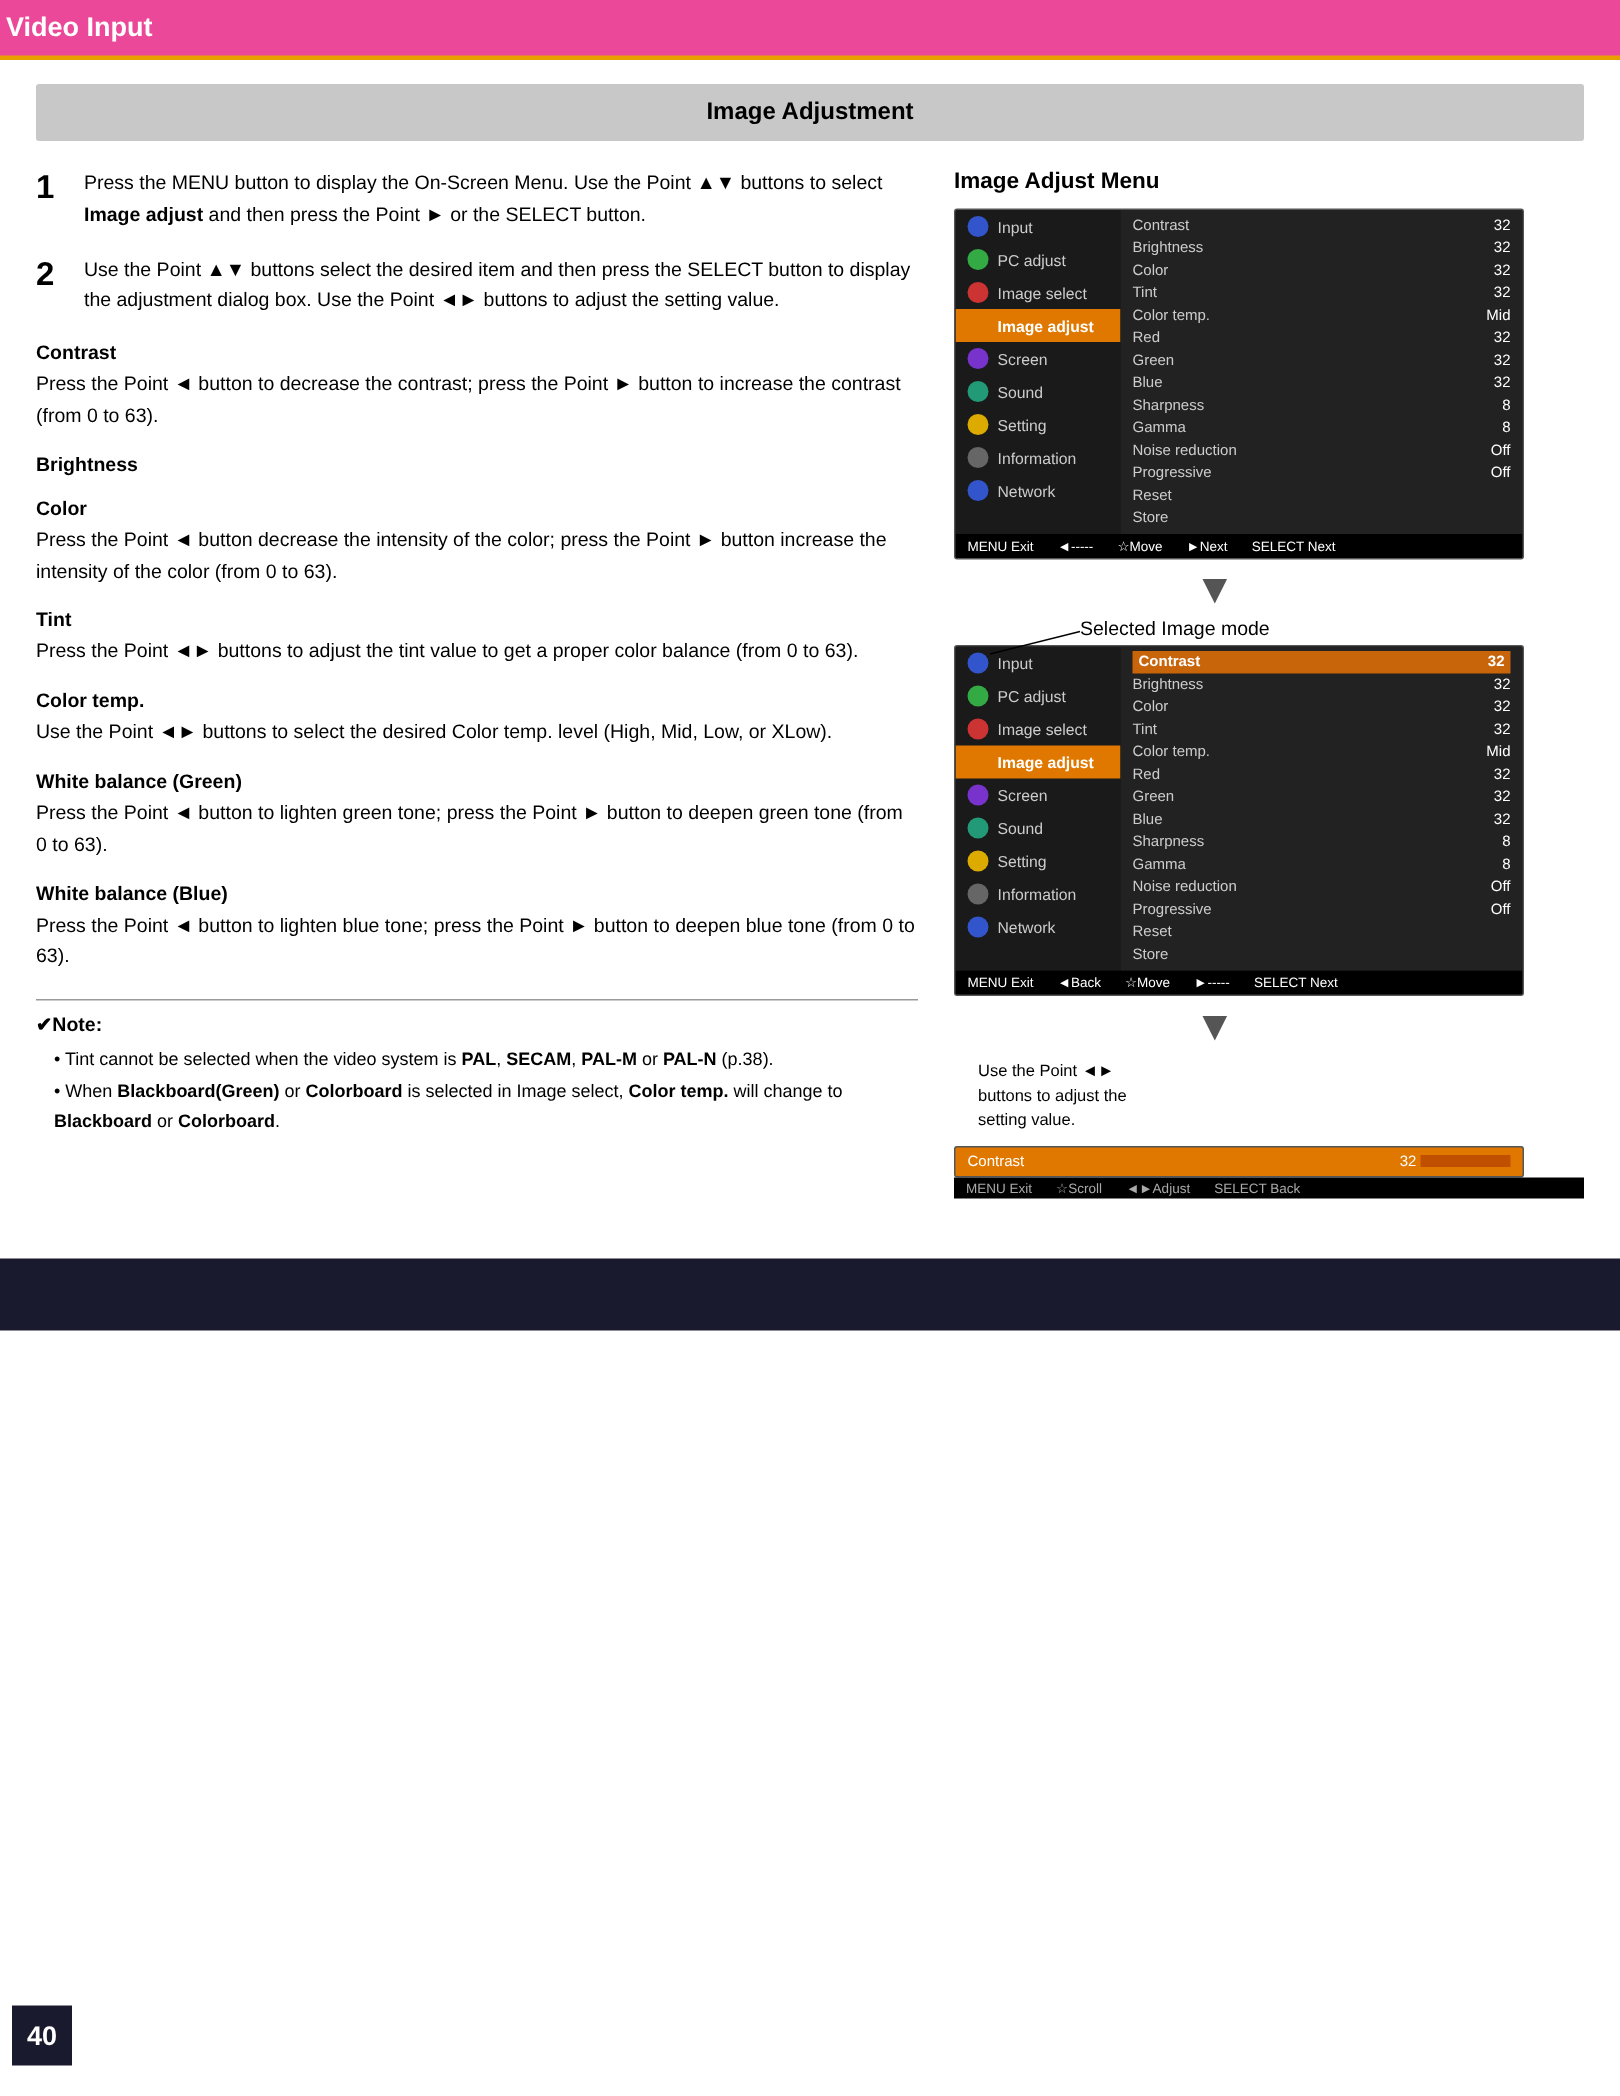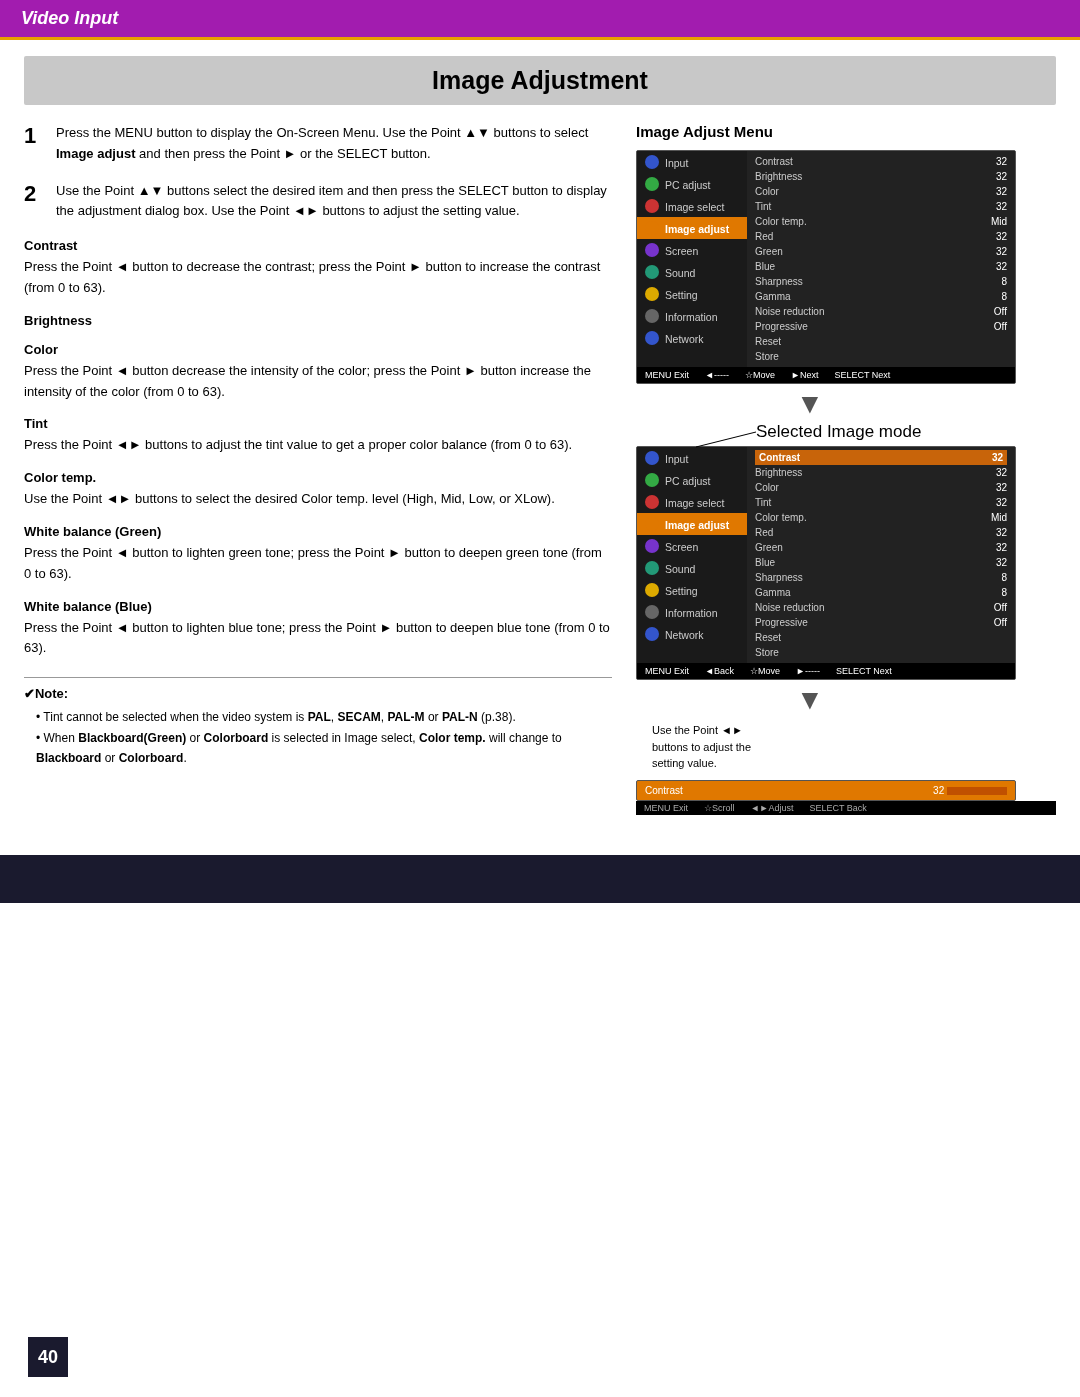--- a/index.html
+++ b/index.html
@@ -7,38 +7,37 @@
       font-family: Arial, Helvetica, sans-serif;
       font-size: 13px;
       background: #fff;
       color: #000;
       width: 1080px;
       min-height: 1397px;
     }
 
     
     .header-bar {
-      background: #a21caf;
+      background: #ec4899;
       color: #fff;
-      padding: 8px 21px;
+      padding: 8px 4px;
       font-size: 18px;
       font-weight: bold;
       border-bottom: 3px solid #e8a000;
-      font-style: italic;
     }
 
     .main-content {
       padding: 16px 24px;
     }
 
     
     .section-title {
       background: #c8c8c8;
       text-align: center;
-      font-size: 25px;
+      font-size: 16px;
       font-weight: bold;
       padding: 10px;
       margin-bottom: 18px;
       border-radius: 2px;
     }
 
     .two-col {
       display: flex;
       gap: 24px;
     }
@@ -237,21 +236,21 @@
       padding-left: 0;
     }
     .note-body ul li::before {
       content: "• ";
     }
 
     
     .page-number {
       position: fixed;
       bottom: 20px;
-      left: 28px;
+      left: 8px;
       font-size: 18px;
       font-weight: bold;
       color: #fff;
       background: #1a1a2e;
       width: 40px;
       height: 40px;
       display: flex;
       align-items: center;
       justify-content: center;
     }
@@ -463,21 +462,21 @@
           <span>◄-----</span>
           <span>☆Move</span>
           <span>►Next</span>
           <span>SELECT Next</span>
         </div>
       </div>
 
       <div class="arrow-down">▼</div>
 
       <div class="annotation-area">
-        <div style="font-size:17px; margin-left:120px; margin-bottom:2px; position:relative;">
+        <div style="font-size:13px; margin-left:84px; margin-bottom:2px; position:relative;">
           <span>Selected Image mode</span>
           <svg width="80" height="30" style="position:absolute; left:-70px; top:0;">
             <line x1="70" y1="10" x2="10" y2="25" stroke="#000" stroke-width="1"></line>
           </svg>
         </div>
       </div>
 
       <div class="menu-screenshot">
         <div class="menu-body">
 

